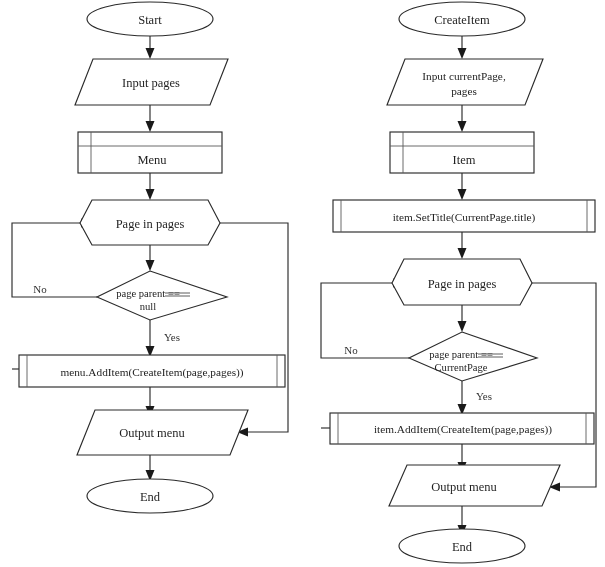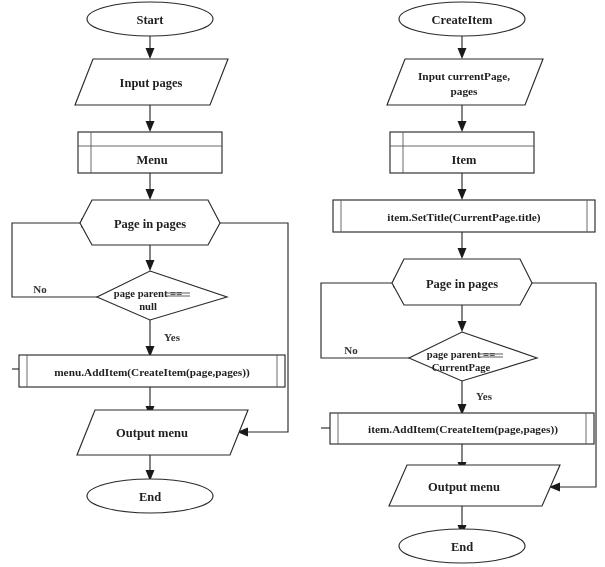--- a/index.html
+++ b/index.html
@@ -4,21 +4,21 @@
 <title>Flowchart</title>
 <style>
   html,body{margin:0;padding:0;background:#ffffff;}
   body{
     width:605px;height:567px;
     font-family:"Liberation Serif","DejaVu Serif",serif;
     color:#1a1a1a;
     overflow:hidden;
     position:relative;
   }
-  #canvas{position:absolute;left:0;top:0;width:605px;height:420px;font-weight:bold;}
+  #canvas{position:absolute;left:0;top:0;width:605px;height:420px;}
   svg.flow{position:absolute;left:0;top:0;width:605px;height:567px;}
   .shape{fill:#ffffff;stroke:#2b2b2b;stroke-width:1.15;}
   .shape-inner{fill:none;stroke:#5a5a5a;stroke-width:0.9;}
   .link{fill:none;stroke:#2b2b2b;stroke-width:1.15;}
   .arrowhead{fill:#1a1a1a;stroke:none;}
   .eqline{stroke:#4a4a4a;stroke-width:0.9;fill:none;}
   text{font-family:"Liberation Serif","DejaVu Serif",serif;fill:#1f1f1f;}
   .t-node{font-size:12.5px;}
   .t-node-sm{font-size:11.3px;}
   .t-node-xs{font-size:10.6px;}

